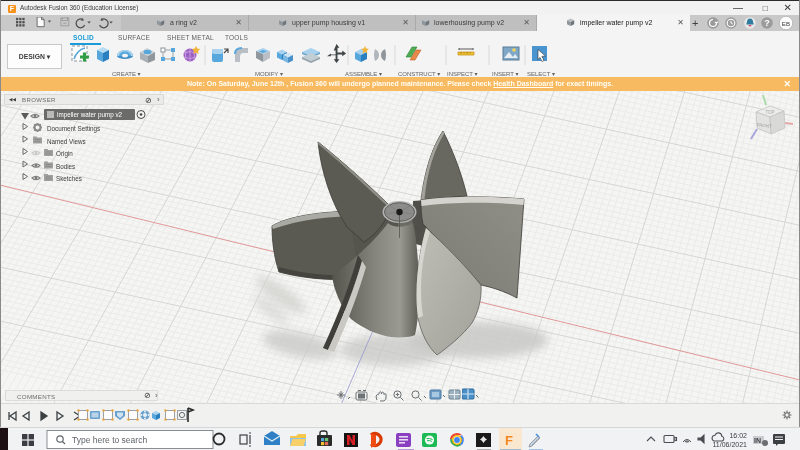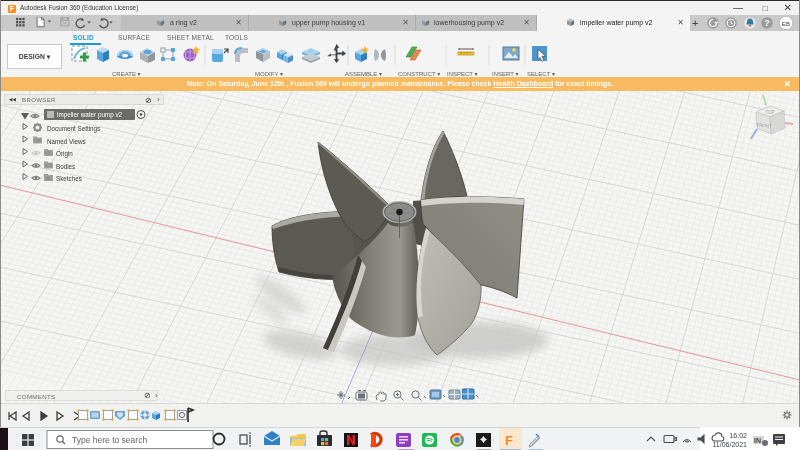--- a/index.html
+++ b/index.html
@@ -20,21 +20,21 @@
 #banner .bx { position:absolute; right:9px; top:0; font-size:9px; }
 #viewport { position:absolute; left:0; top:91px; width:800px; height:336px; background:#f5f5f3; overflow:hidden; }
 #browser { position:absolute; left:0px; top:3px; width:200px; height:95px; }
 .bheader { position:absolute; left:4px; top:0px; width:160px; height:11px; background:#ebebe9; border:1px solid #d9d9d7; font-size:6.5px; color:#5a5a58; }
 .bchev { position:absolute; left:4px; top:2px; font-size:4.5px; color:#3a3a3a; }
 .btitle { position:absolute; left:17px; top:2px; letter-spacing:0.4px; font-size:6px; color:#6a6a68; }
 .bdot { position:absolute; left:140px; top:0.5px; font-size:8px; color:#2a2a2a; }
 .bnext { position:absolute; left:152px; top:0px; font-size:8px; color:#5a5a5a; }
 #comments { position:absolute; left:5px; top:299px; width:153px; height:11px; background:#f0f0ee; border:1px solid #dcdcda; font-size:6.2px; color:#6a6a68; }
 #timeline { position:absolute; left:0; top:403px; width:800px; height:24px; background:#f1f1f0; border-top:1px solid #d9d9d7; }
-#taskbar { position:absolute; left:0; top:427px; width:700px; height:23px; background:#f1f2f4; border-top:1px solid #d5d6d8; }
+#taskbar { position:absolute; left:0; top:427px; width:800px; height:23px; background:#f1f2f4; border-top:1px solid #d5d6d8; }
 </style></head>
 <body>
 <div style="position:absolute;left:0;top:0;width:1px;height:427px;background:#8a8a8a;z-index:99"></div>
 <div style="position:absolute;left:799px;top:0;width:1px;height:427px;background:#8a8a8a;z-index:99"></div>
 <div id="titlebar">
   <div class="logo">F</div>
   <div class="ttext">Autodesk Fusion 360 (Education License)</div>
   <div class="wbtn" style="right:57px">—</div>
   <div class="wbtn" style="right:32px; font-size:8.5px; top:2px">□</div>
   <div class="wbtn" style="right:8px">✕</div>

